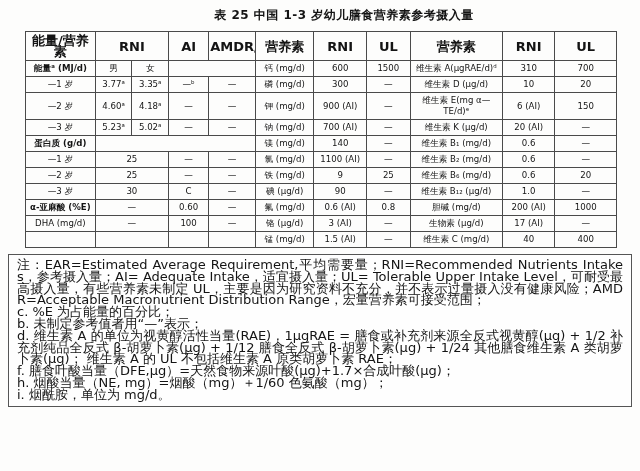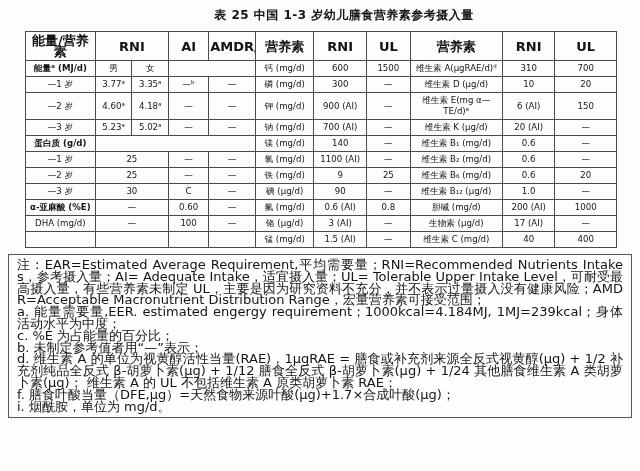--- a/index.html
+++ b/index.html
@@ -216,20 +216,20 @@
           <td>—</td>
           <td>维生素 C (mg/d)</td>
           <td>40</td>
           <td>400</td>
         </tr>
       </tbody>
   </table>
 
   <div class="notes">
       <p>注：EAR=Estimated Average Requirement,平均需要量；RNI=Recommended Nutrients Intakes，参考摄入量；AI= Adequate Intake，适宜摄入量；UL= Tolerable Upper Intake Level，可耐受最高摄入量，有些营养素未制定 UL，主要是因为研究资料不充分，并不表示过量摄入没有健康风险；AMDR=Acceptable Macronutrient Distribution Range，宏量营养素可接受范围；</p>
-      <p>a. 能量需要量,EER. estimated engergy requirement；1000kcal=4.184MJ, 1MJ=239kcal；身体活动水平为中度；</p>
       <p>c. %E 为占能量的百分比；</p>
       <p>b. 未制定参考值者用“—”表示；</p>
       <p>d. 维生素 A 的单位为视黄醇活性当量(RAE)，1μgRAE = 膳食或补充剂来源全反式视黄醇(μg) + 1/2 补充剂纯品全反式 β-胡萝卜素(μg) + 1/12 膳食全反式 β-胡萝卜素(μg) + 1/24 其他膳食维生素 A 类胡萝卜素(μg)；  维生素 A 的 UL 不包括维生素 A 原类胡萝卜素 RAE；</p>
       <p>f. 膳食叶酸当量（DFE,μg）=天然食物来源叶酸(μg)+1.7×合成叶酸(μg)；</p>
+      <p>h. 烟酸当量（NE, mg）=烟酸（mg）＋1/60 色氨酸（mg）；</p>
       <p>i. 烟酰胺，单位为 mg/d。</p>
     </div>
 </div>
 
 </body></html>

